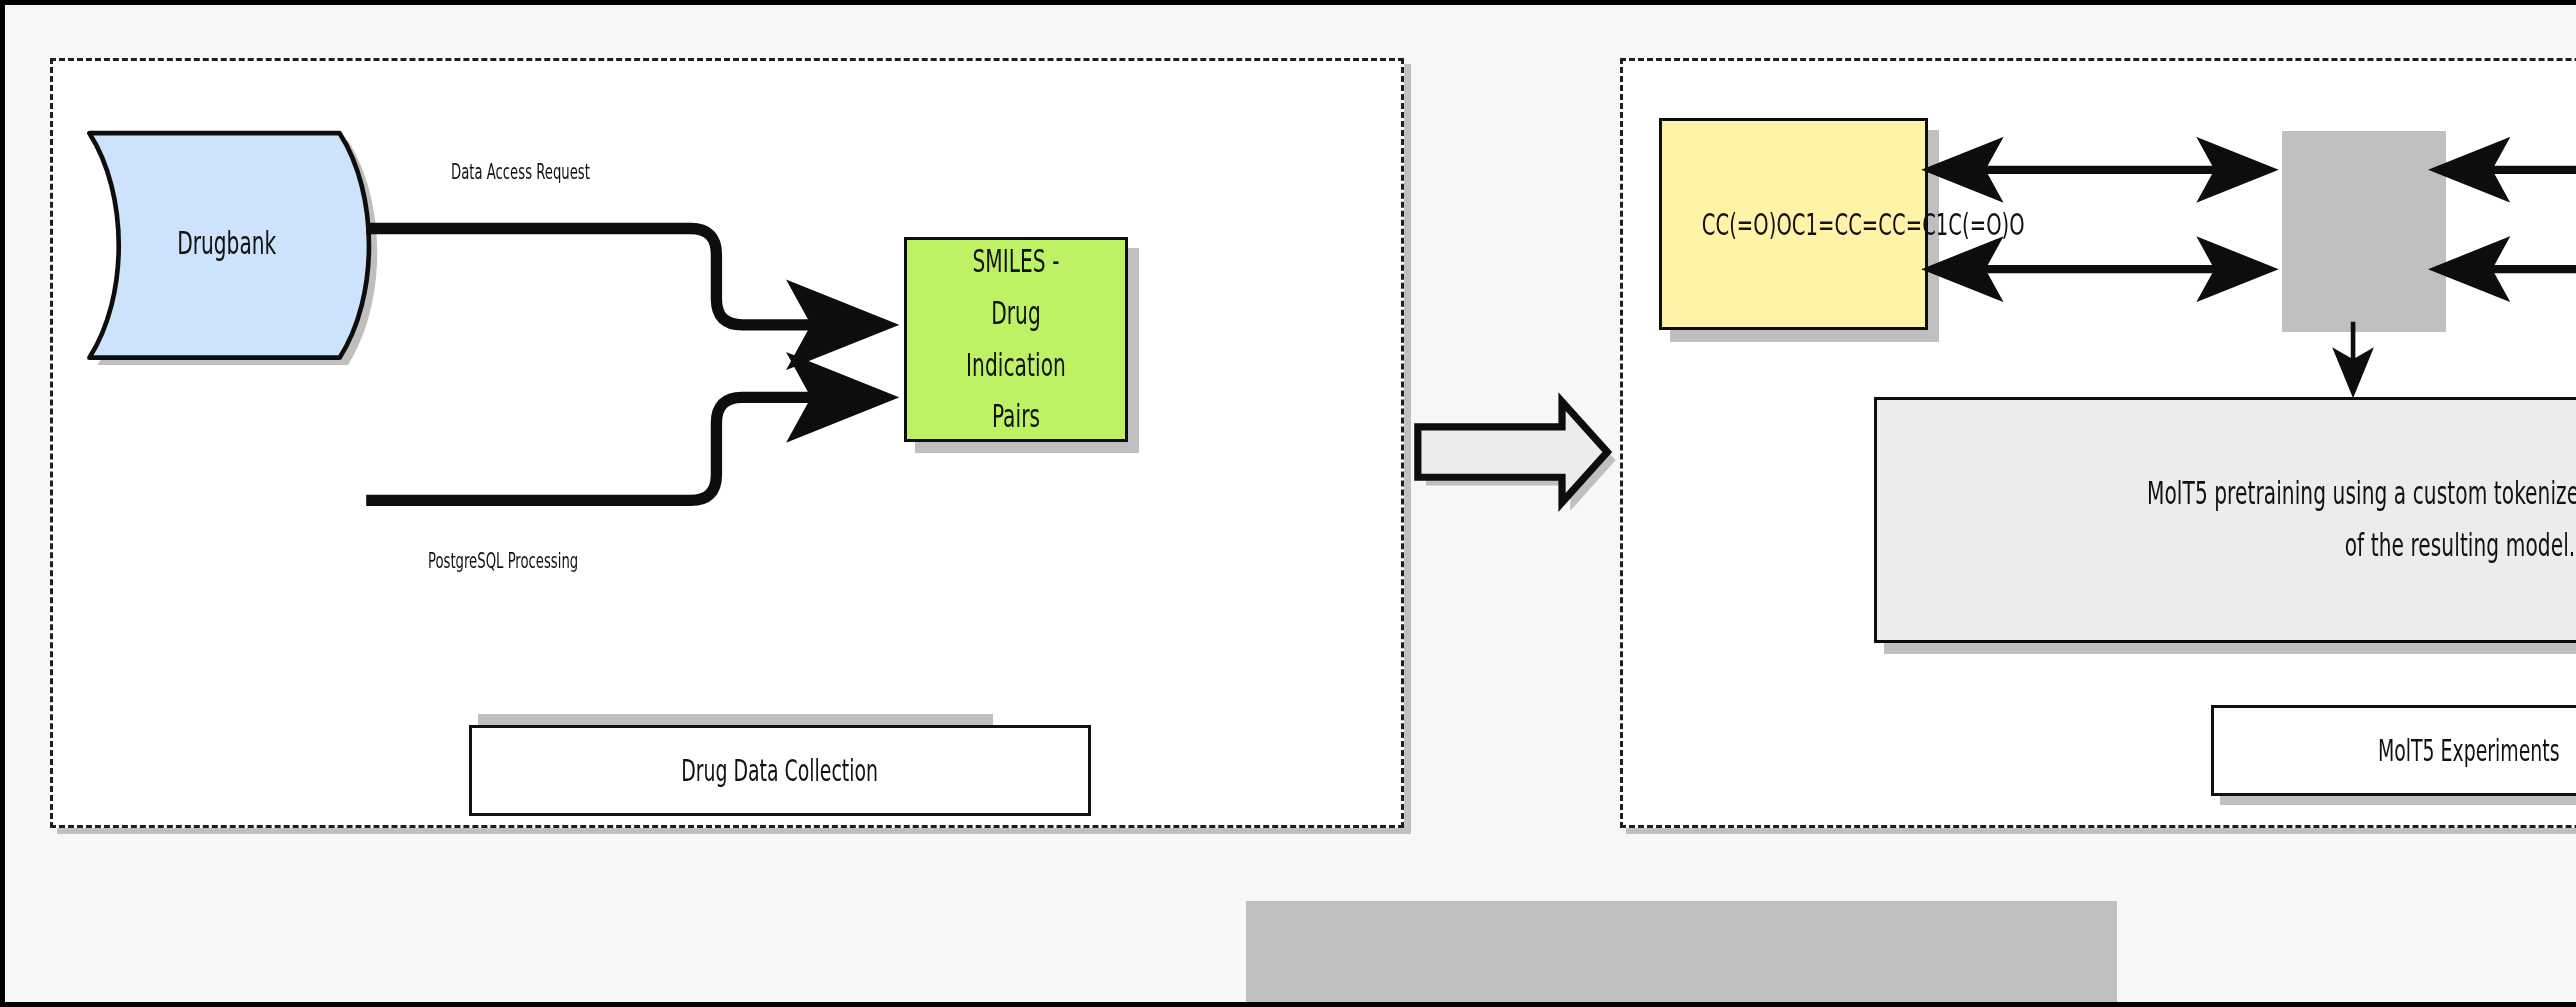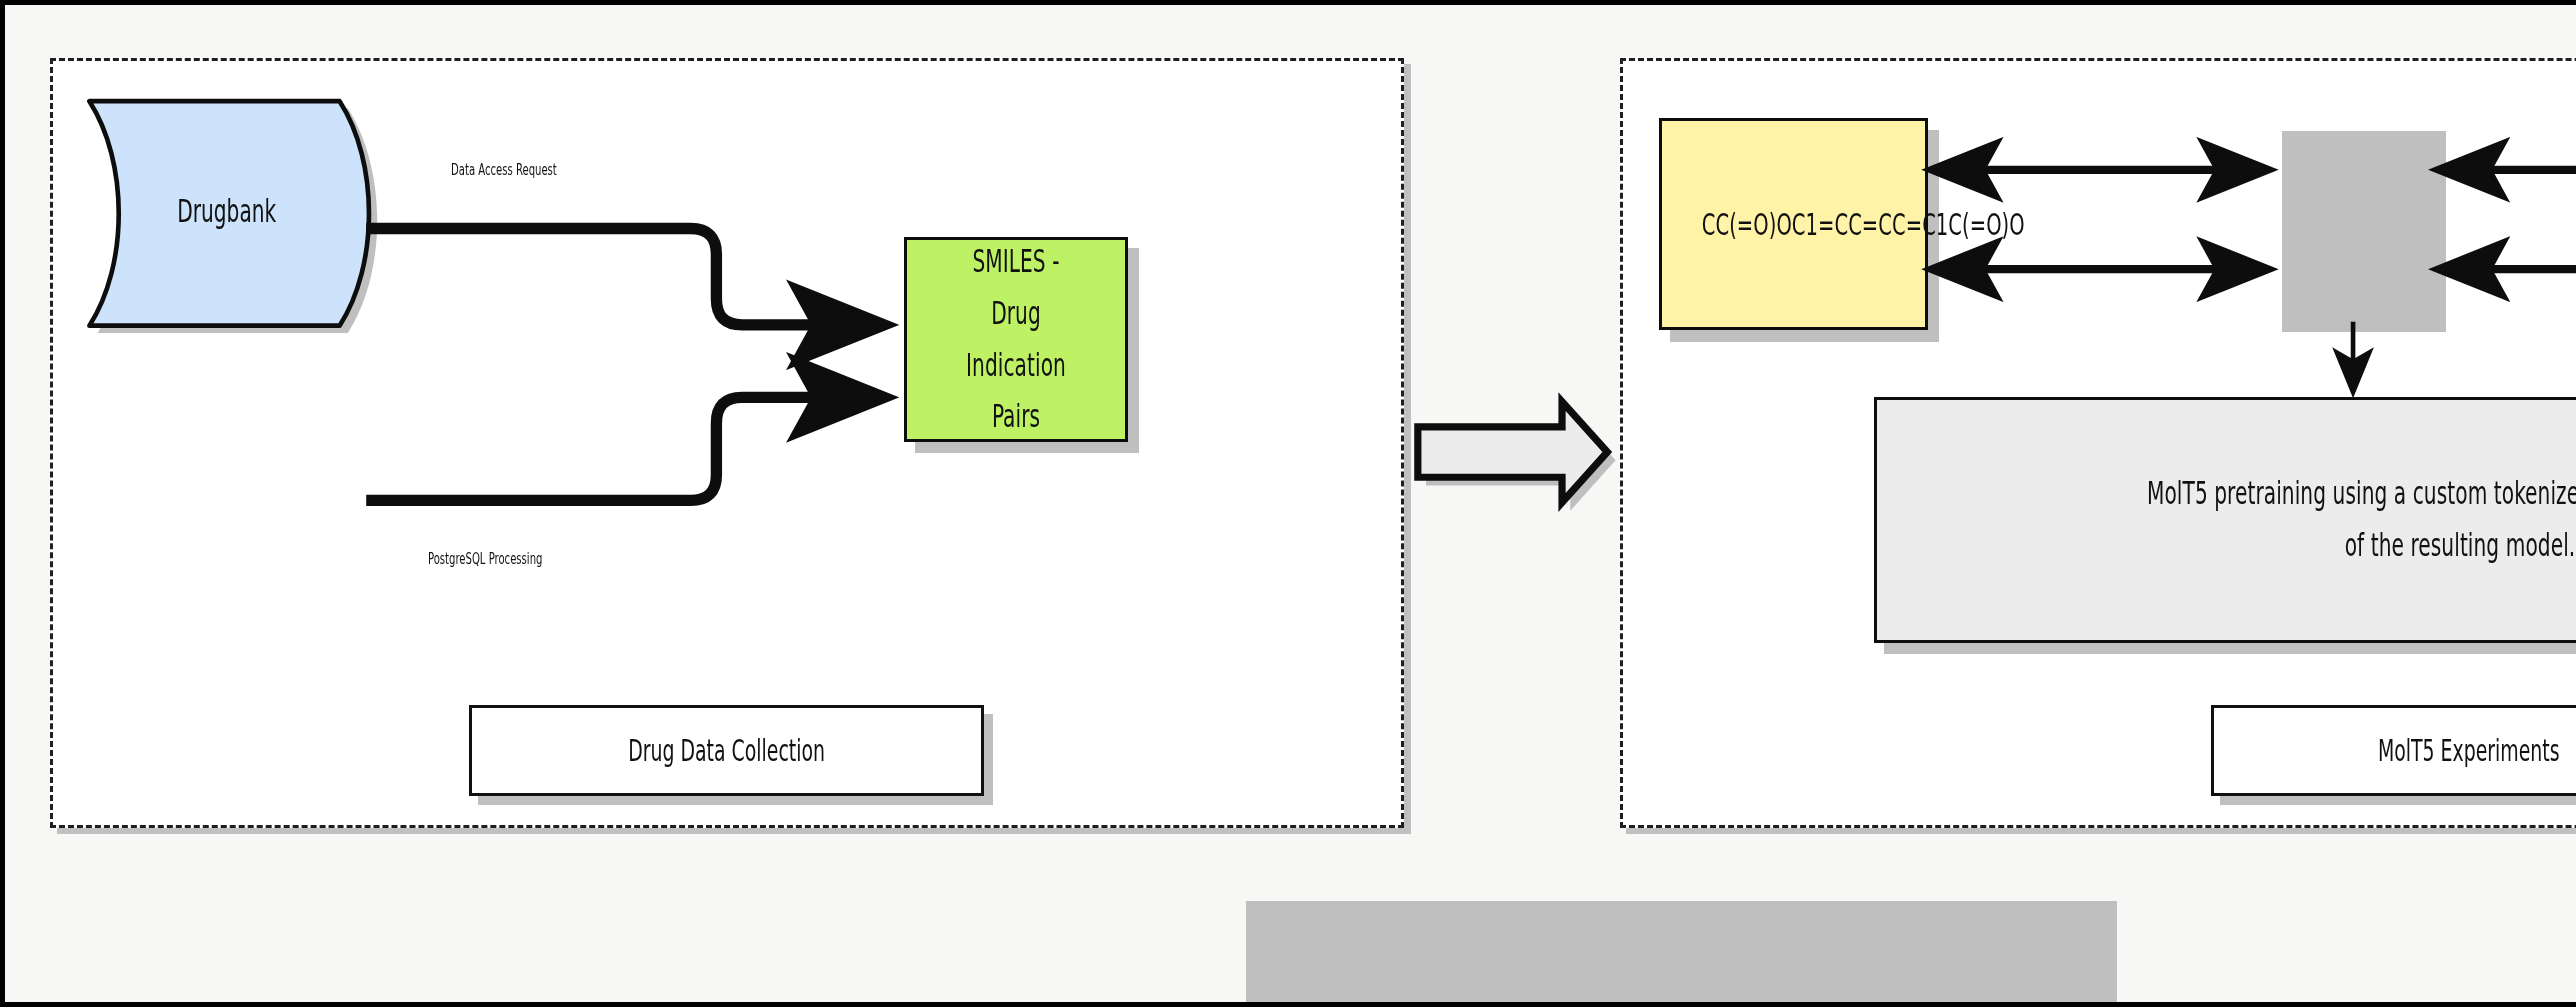--- a/index.html
+++ b/index.html
@@ -124,34 +124,34 @@
   #edges{
     position:absolute;left:0;top:0;
     width:3318px;height:996px;
     z-index:5;
     pointer-events:none;
   }
 
   
   .fs-node   {font-size:32px;}
   .fs-smiles {font-size:31px;}
-  .fs-edge   {font-size:16px;}
+  .fs-edge   {font-size:21px;}
   .fs-cap    {font-size:30px;}
   .fs-title  {font-size:31px;}
   .fs-big    {font-size:32px;}
 </style>
 </head>
 <body>
 
 <div id="canvas">
 
   <div class="cluster-shadow" style="left:52px;top:59px;width:1354px;height:770px;"></div>
   <div class="cluster" style="left:45px;top:53px;width:1354px;height:770px;"></div>
 
-  <div class="flagnode" style="left:77px;top:90px;width:289px;height:232px;">
+  <div class="flagnode" style="left:77px;top:122px;width:289px;height:232px;">
     <svg width="299" height="242" viewBox="0 0 580 470" xmlns="http://www.w3.org/2000/svg">
       <path d="M 20 448 C 20 448 20 448 20 448 L 14 448 C 90 330 90 130 14 12 L 500 12 C 576 130 576 330 500 448 Z" transform="translate(16,14)" fill="#bfbfbf" stroke="none"></path>
       <path d="M 14 448 C 90 330 90 130 14 12 L 500 12 C 576 130 576 330 500 448 Z" fill="#cce3fb" stroke="#0d0d0d" stroke-width="9" stroke-linejoin="round"></path>
     </svg>
     <div class="flaglabel fs-node">
       <span>Drugbank</span>
     </div>
   </div>
 
 
@@ -162,21 +162,21 @@
   </div>
 
   <div class="edgelabel fs-edge" style="left:446px;top:155px;">
     <span>Data Access Request</span>
   </div>
   <div class="edgelabel fs-edge" style="left:423px;top:544px;text-decoration:underline;">
     <span>PostgreSQL Processing</span>
   </div>
 
   <div class="shadow" style="left:473px;top:709px;width:515px;height:91px;"></div>
-  <div class="caption" style="left:464px;top:700px;width:515px;height:91px;">
+  <div class="caption" style="left:464px;top:720px;width:622px;height:91px;">
     <span class="fs-cap">Drug Data Collection</span>
   </div>
 
   <div class="cluster-shadow" style="left:1621px;top:59px;width:1663px;height:770px;"></div>
   <div class="cluster" style="left:1615px;top:53px;width:1663px;height:770px;"></div>
 
   <div class="shadow" style="left:1665px;top:125px;width:269px;height:212px;"></div>
   <div class="node fill-yellow" style="left:1654px;top:113px;width:269px;height:212px;">
     <span class="lbl fs-smiles">CC(=O)OC1=CC=CC=C1C(=O)O</span>
   </div>

